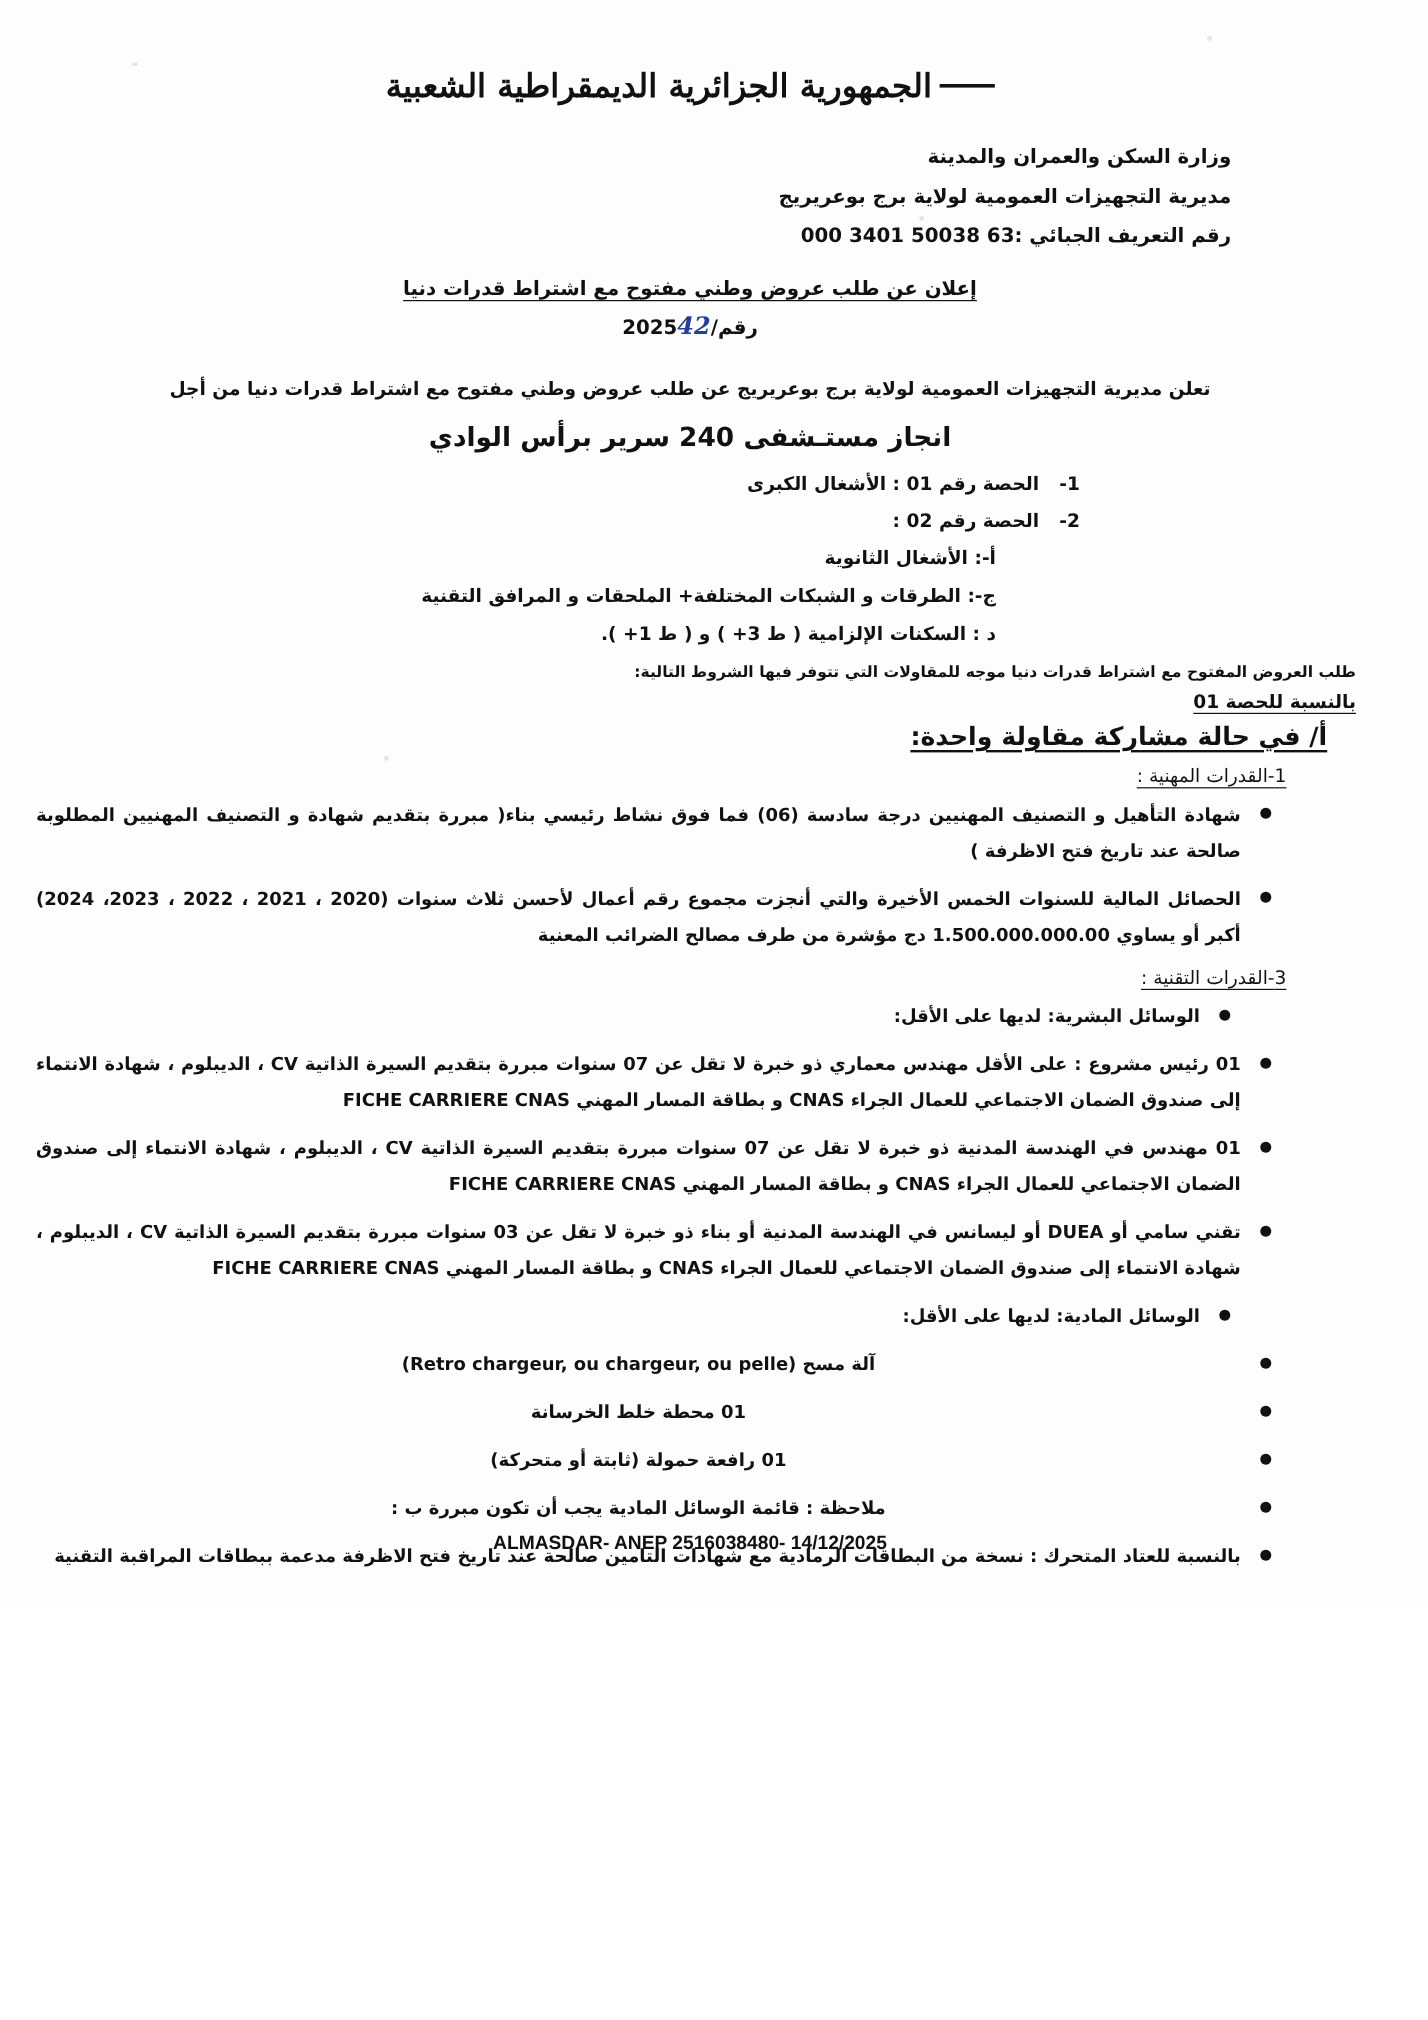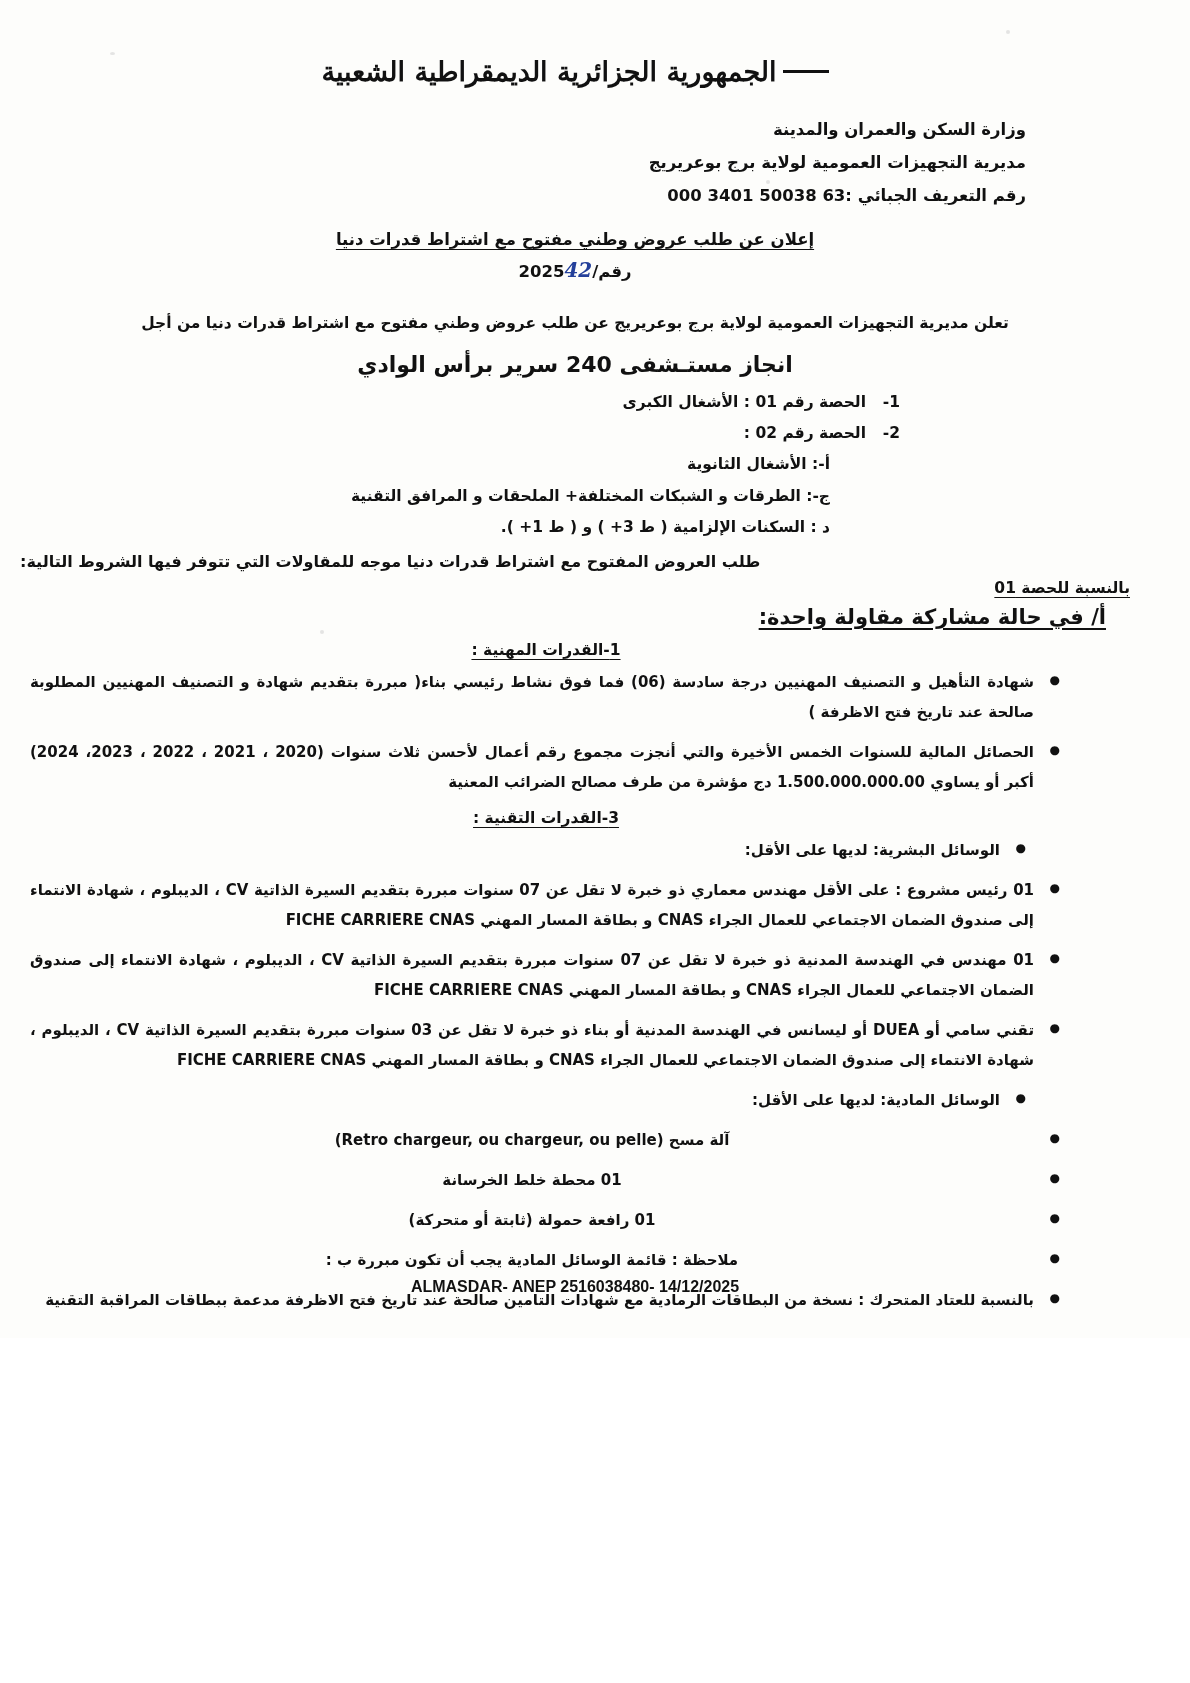--- a/index.html
+++ b/index.html
@@ -115,22 +115,22 @@
   .sub-lines {
     font-size: 15.5px;
     font-weight: bold;
     line-height: 2.05;
     text-align: right;
     padding-right: 300px;
   }
   .sub-lines .l2 { padding-right: 0; }
 
   .cond-line {
-    text-align: left;
-    font-size: 16px;
+    text-align: right;
+    font-size: 13px;
     font-weight: bold;
     margin-top: 8px;
   }
   .lot-head {
     text-align: right;
     font-size: 15.5px;
     font-weight: bold;
     margin-top: 8px;
     text-decoration: underline;
     text-underline-offset: 4px;
@@ -138,23 +138,23 @@
   }
   .case-line {
     font-size: 21px;
     font-weight: bold;
     margin-top: 8px;
     padding-right: 24px;
     text-decoration: underline;
     text-underline-offset: 4px;
   }
   .section-head {
-    text-align: center;
-    font-size: 15.5px;
-    font-weight: bold;
+    text-align: right;
+    font-size: 15.5px;
+    font-weight: normal;
     margin-top: 12px;
     padding-right: 58px;
     text-decoration: underline;
     text-underline-offset: 4px;
   }
 
   ul.bullets {
     list-style: none;
     margin: 8px 0 0 0;
     padding: 0;

